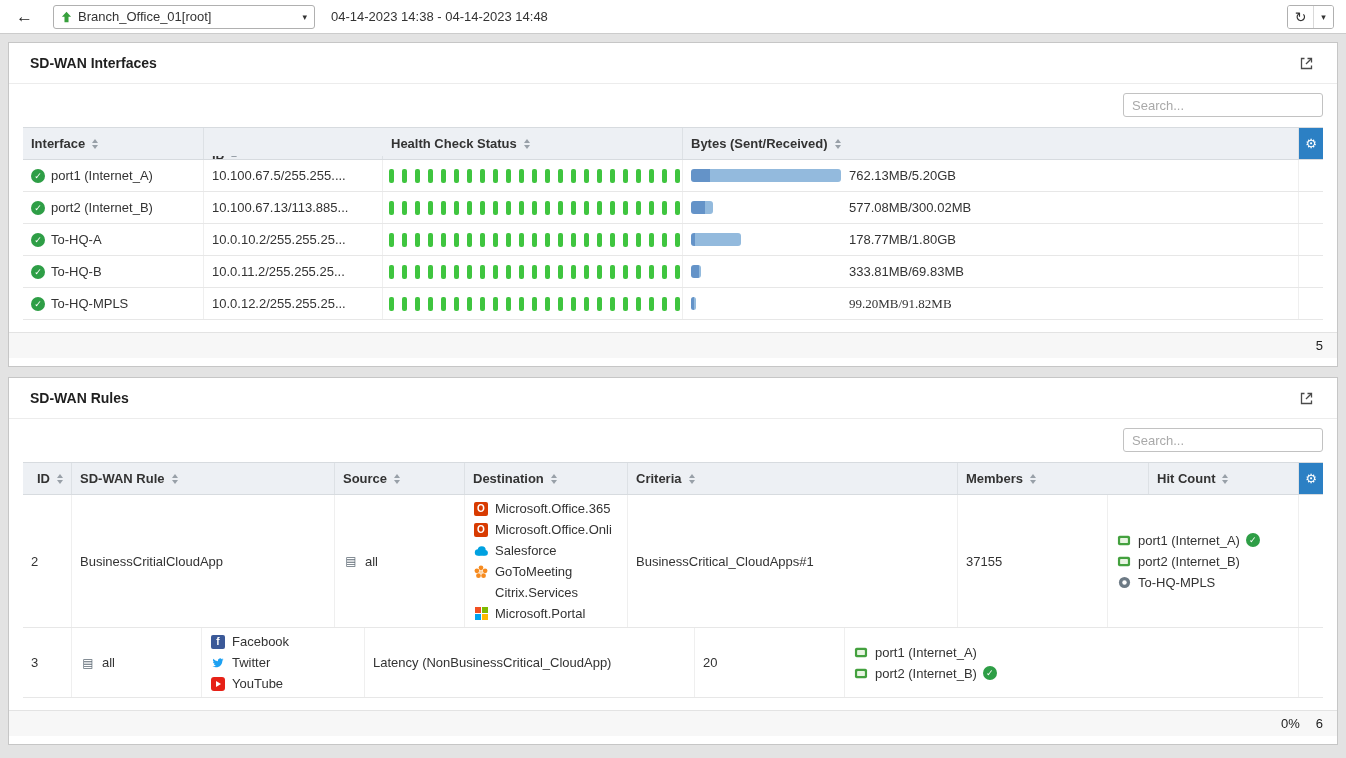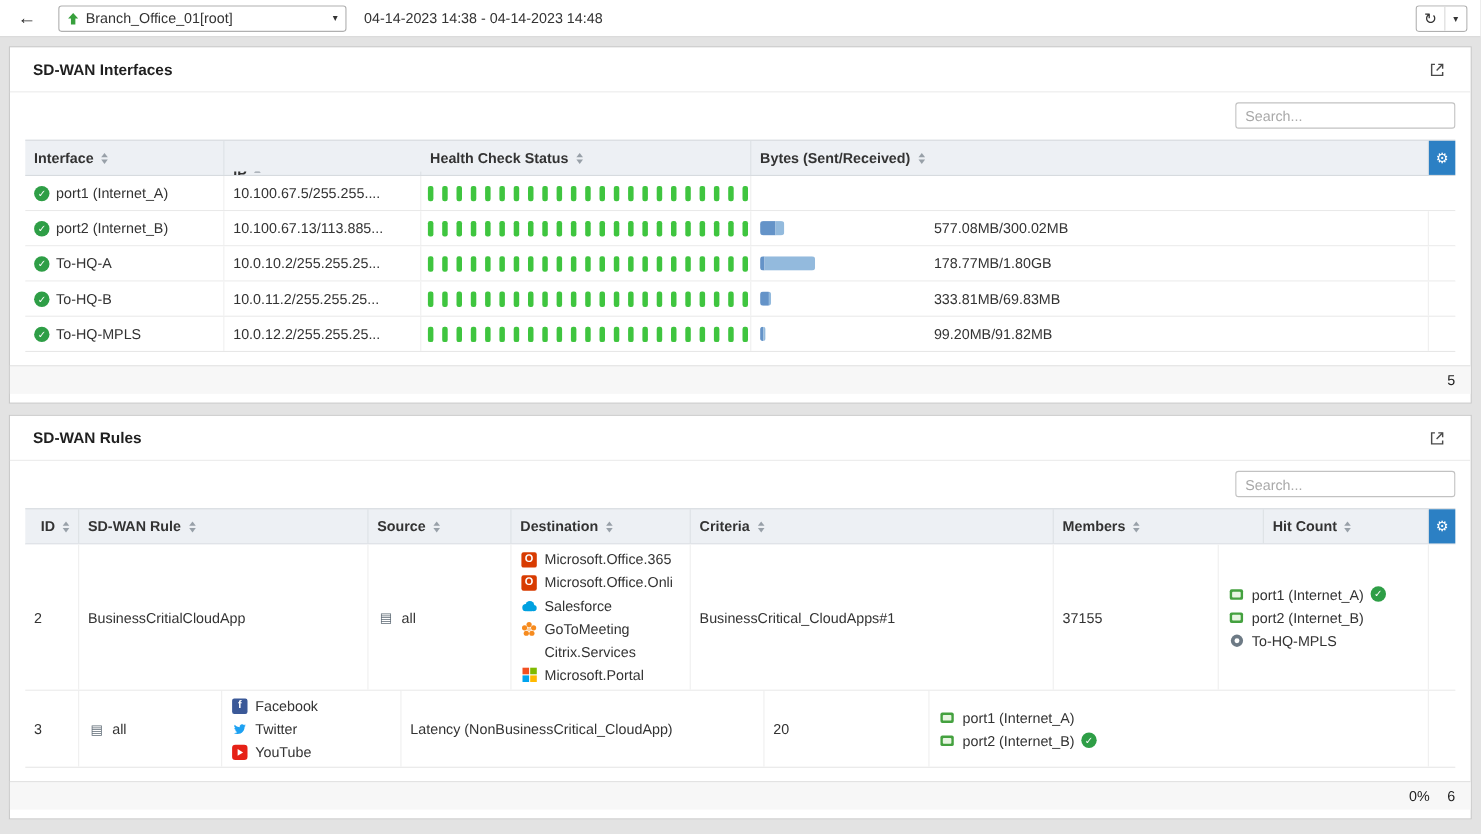--- a/index.html
+++ b/index.html
@@ -169,20 +169,29 @@
             <span class="hbar" style="background: rgb(63, 197, 63);"></span>
             <span class="hbar" style="background: rgb(63, 197, 63);"></span>
             <span class="hbar" style="background: rgb(63, 197, 63);"></span>
             <span class="hbar" style="background: rgb(63, 197, 63);"></span>
             <span class="hbar" style="background: rgb(63, 197, 63);"></span>
             <span class="hbar" style="background: rgb(63, 197, 63);"></span>
             <span class="hbar" style="background: rgb(63, 197, 63);"></span>
             <span class="hbar" style="background: rgb(63, 197, 63);"></span>
             <span class="hbar" style="background: rgb(63, 197, 63);"></span>
           </div>
+          <div class="td" style="flex: 1 1 0%; min-width: 0px;">
+            <span class="track">
+              <span class="bar" style="width: 150px;">
+                <span class="seg" style="width: 12.5%; background: rgb(100, 147, 200);"></span>
+                <span class="seg" style="flex: 1 1 0%; background: rgb(147, 186, 221);"></span>
+              </span>
+            </span>
+            <span>762.13MB/5.20GB</span>
+          </div>
           <div class="td gear-td"></div>
         </div>
         <div class="tr">
           <div class="td" style="width: 181px;">
             <span class="check">✓</span>
             <span>port2 (Internet_B)</span>
           </div>
           <div class="td" style="width: 179px;">10.100.67.13/113.885...</div>
           <div class="td health" style="width: 300px;">
             <span class="hbar" style="background: rgb(63, 197, 63);"></span>
@@ -328,21 +337,21 @@
             <span class="hbar" style="background: rgb(63, 197, 63);"></span>
             <span class="hbar" style="background: rgb(63, 197, 63);"></span>
             <span class="hbar" style="background: rgb(63, 197, 63);"></span>
             <span class="hbar" style="background: rgb(63, 197, 63);"></span>
             <span class="hbar" style="background: rgb(63, 197, 63);"></span>
             <span class="hbar" style="background: rgb(63, 197, 63);"></span>
             <span class="hbar" style="background: rgb(63, 197, 63);"></span>
             <span class="hbar" style="background: rgb(63, 197, 63);"></span>
             <span class="hbar" style="background: rgb(63, 197, 63);"></span>
           </div>
-          <div class="td" style="flex: 1 1 0%; min-width: 0px;">
+          <div class="td" style="flex: 1 1 0%; min-width: 0px; font-family: Liberation Serif, serif;">
             <span class="track">
               <span class="bar" style="width: 5px;">
                 <span class="seg" style="width: 51.9%; background: rgb(100, 147, 200);"></span>
                 <span class="seg" style="flex: 1 1 0%; background: rgb(147, 186, 221);"></span>
               </span>
             </span>
             <span>99.20MB/91.82MB</span>
           </div>
           <div class="td gear-td"></div>
         </div>

